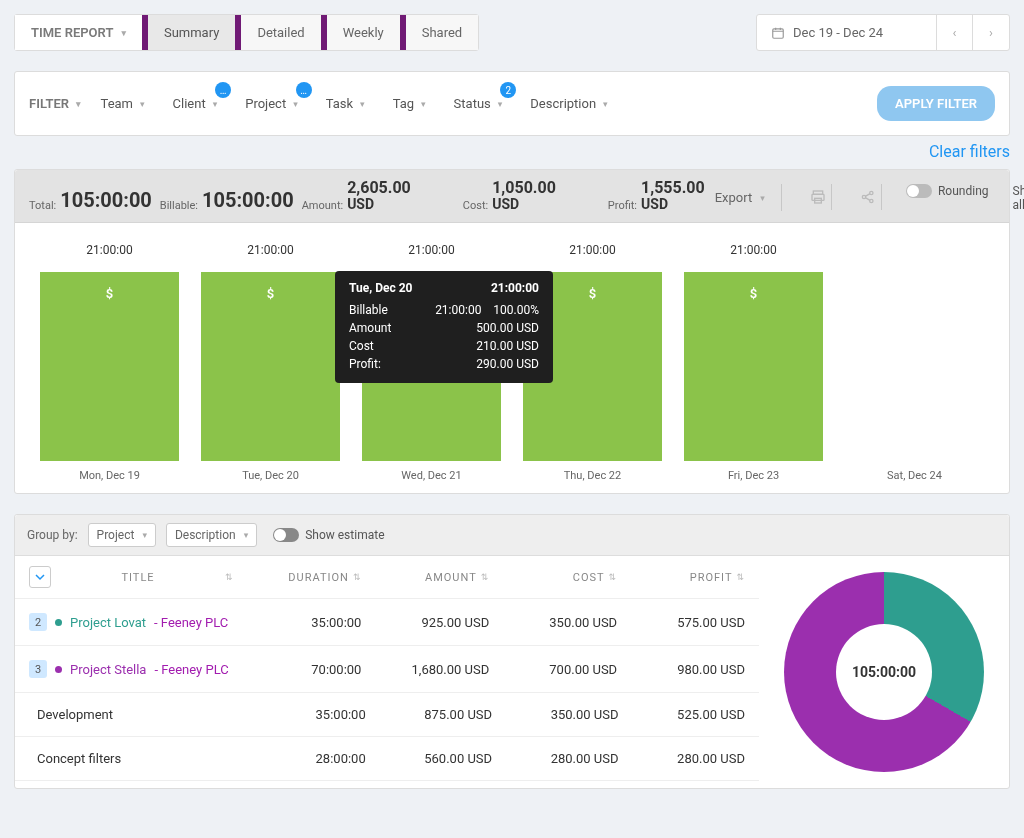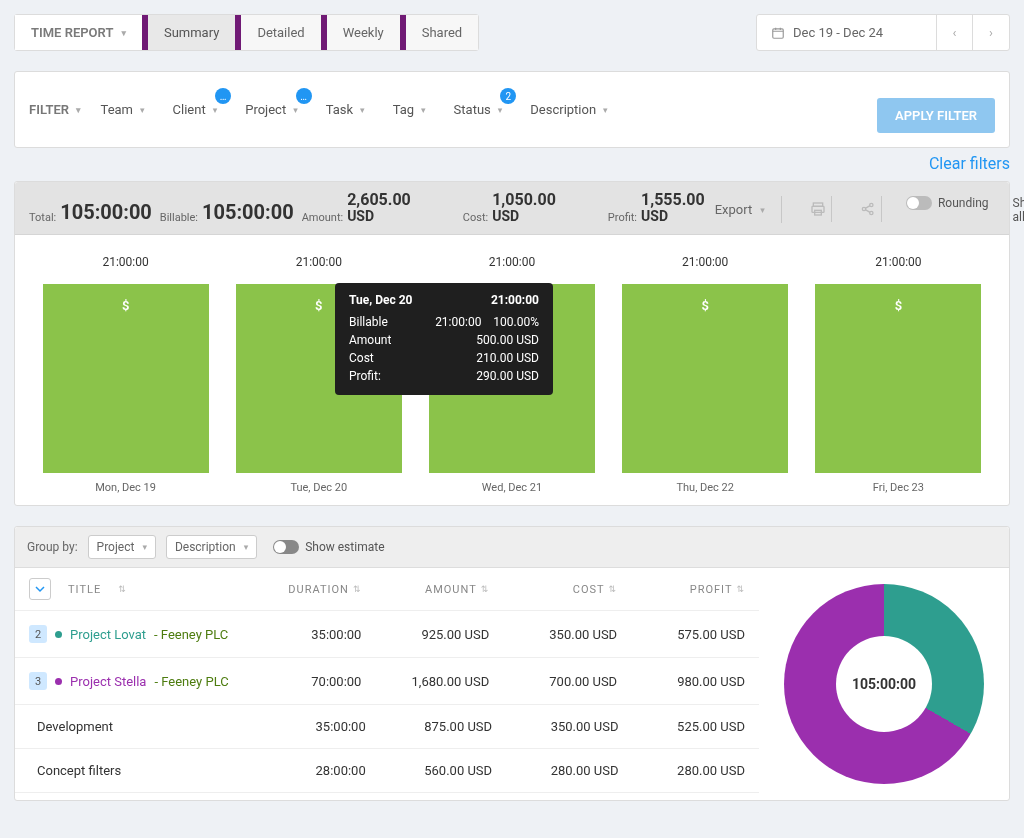--- a/index.html
+++ b/index.html
@@ -16,21 +16,21 @@
 .date-range { display: flex; border: 1px solid #dcdcdc; border-radius: 3px; background: #fff; }
 .date-main { padding: 10px 50px 10px 14px; display: flex; align-items: center; gap: 8px; color: #666; border-right: 1px solid #dcdcdc; width: 180px;}
 .date-nav { width: 36px; display: flex; align-items: center; justify-content: center; color: #aaa; cursor: pointer; border-right: 1px solid #dcdcdc; }
 .date-nav:last-child { border-right: none; }
 
 
 .filter-bar { background: #fff; border: 1px solid #dcdcdc; border-radius: 3px; display: flex; align-items: center; padding: 14px 14px; margin-bottom: 6px; position: relative; }
 .filter-label { font-weight: 600; color: #777; margin-right: 6px; display: flex; align-items: center; gap: 3px; }
 .filter-drop { padding: 8px 14px; color: #555; display: flex; align-items: center; gap: 3px; cursor: pointer; position: relative; }
 .badge { position: absolute; top: -6px; right: 0; background: #2196f3; color: #fff; border-radius: 50%; width: 16px; height: 16px; font-size: 10px; display: flex; align-items: center; justify-content: center; }
-.apply-btn { margin-left: auto; background: #8fc7f0; color: #fff; padding: 10px 18px; border-radius: 3px; font-weight: 600; cursor: pointer; margin-top: 12px; }
+.apply-btn { margin-left: auto; background: #8fc7f0; color: #fff; padding: 10px 18px; border-radius: 14px; font-weight: 600; cursor: pointer; }
 .clear-link { text-align: right; color: #2196f3; font-size: 16px; margin-bottom: 8px; cursor: pointer; }
 
 
 .panel { background: #fff; border: 1px solid #dcdcdc; border-radius: 3px; margin-bottom: 20px; }
 .summary-strip { background: #e3e3e3; padding: 10px 14px; display: flex; align-items: flex-end; gap: 2px; border-bottom: 1px solid #d5d5d5; border-radius: 3px 3px 0 0; }
 .sum-item { display: flex; align-items: flex-end; gap: 4px; }
 .sum-label { font-size: 11px; color: #666; }
 .sum-big { font-size: 20px; font-weight: 700; color: #333; }
 .sum-money { display: flex; flex-direction: column; }
 .sum-money .num { font-size: 16px; font-weight: 700; line-height: 1; }
@@ -59,30 +59,30 @@
 .tooltip .tt-row { display:flex; justify-content:space-between; line-height:1.5;}
 
 
 .group-bar { background:#eee; padding:8px 12px; display:flex; align-items:center; gap:10px; font-size:12px; color:#666; border-bottom:1px solid #ddd; border-radius:3px 3px 0 0;}
 .group-select { background:#fff; border:1px solid #ccc; border-radius:3px; padding:4px 8px; display:flex; align-items:center; gap:4px; cursor:pointer;}
 
 
 .table-wrap { display:flex; }
 .table { flex:1; }
 .thead { display:flex; padding:10px 14px; color:#888; font-size:11px; letter-spacing:1px; border-bottom:1px solid #eee;}
-.th-title { flex:1.6; display:flex; align-items:center; gap:17px;}
+.th-title { flex:1.6; display:flex; align-items:center; gap:17px;justify-content:space-between;}
 .th { flex:1; text-align:right; display:flex; justify-content:flex-end; align-items:center; gap:4px;}
 .collapse-btn { border:1px solid #ccc; border-radius:3px; width:22px;height:22px;display:flex;align-items:center;justify-content:center;color:#2196f3;cursor:pointer;}
 .trow { display:flex; padding:14px 14px; border-bottom:1px solid #eee; font-size:13px; color:#333; align-items:center;}
 .td-title { flex:1.6; display:flex; align-items:center; gap:8px;}
 .td { flex:1; text-align:right;}
 .count-chip { background:#cfe8ff; border-radius:3px; width:18px; height:18px; font-size:11px; display:flex;align-items:center;justify-content:center; color:#555;}
 .dot { width:7px;height:7px;border-radius:50%; }
 .proj-name { font-weight:400; }
-.muted { color:#4d7c0f; }
+.muted { color:#a21caf; }
 .sub .td-title { padding-left: 8px; }
 
 
 .donut-wrap { width:250px; display:flex; align-items:center; justify-content:center; padding:16px;}
 .donut { width:200px; height:200px; border-radius:50%; position:relative;}
 .donut-hole { position:absolute; width:96px;height:96px; background:#fff; border-radius:50%; top:52px;left:52px; display:flex; align-items:center; justify-content:center; font-weight:700; font-size:14px;}
 
 .caret::after { content:"▾"; font-size:9px; color:#aaa; margin-left:4px;}
 .sort-icon { font-size:9px; color:#bbb; }
 svg { display:block; }
@@ -233,20 +233,25 @@
               <div class="bar-rect" style="height:189.1891891891892px">$</div>
             </div>
             <div class="bar-cat">Thu, Dec 22</div>
           </div>
           <div class="bar-col">
             <div class="bar-label-top">21:00:00</div>
             <div style="flex:1;display:flex;align-items:flex-end;width:100%;justify-content:center;">
               <div class="bar-rect" style="height:189.1891891891892px">$</div>
             </div>
             <div class="bar-cat">Fri, Dec 23</div>
+          </div>
+          <div class="bar-col">
+            <div class="bar-label-top"></div>
+            <div style="flex:1;display:flex;align-items:flex-end;width:100%;justify-content:center;"></div>
+            <div class="bar-cat">Sat, Dec 24</div>
           </div>
         </div>
 
       <div class="tooltip">
         <div class="tt-head">
             <span>Tue, Dec 20</span>
             <span>21:00:00</span>
           </div>
         <div class="tt-row">
             <span>Billable</span>

